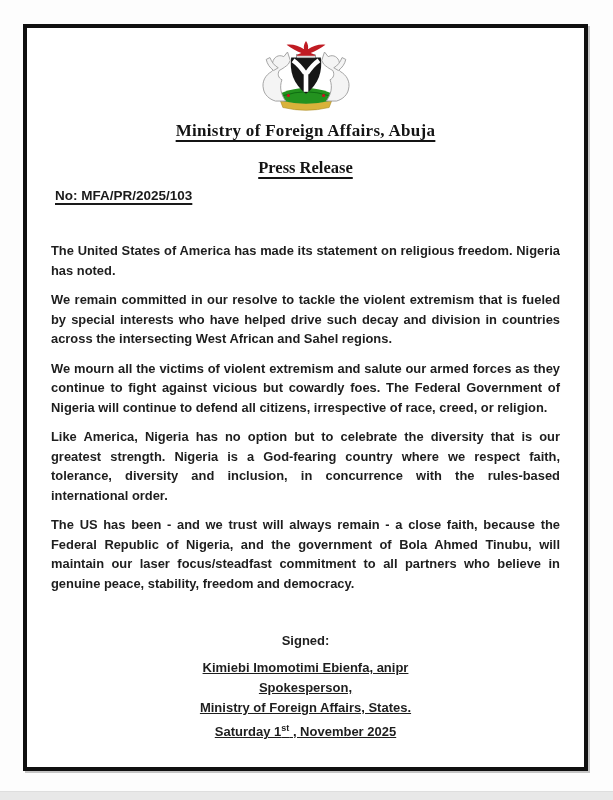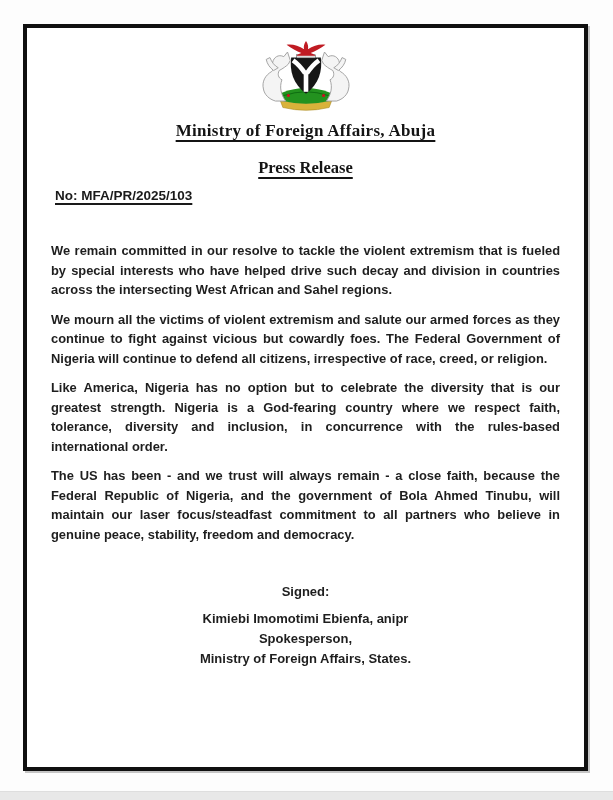--- a/index.html
+++ b/index.html
@@ -71,20 +71,21 @@
     font-weight: 700;
     color: #1e1e1e;
   }
   .signature-block {
     margin-top: 10px;
     text-align: center;
     font-size: 13px;
     font-weight: 700;
     color: #1e1e1e;
     line-height: 20px;
+    text-decoration: underline;
   }
   .signature-block sup { font-size: 9px; }
   .bottom-band {
     position: absolute;
     left: 0; right: 0; bottom: 0;
     height: 9px;
     background: #e8e8e8;
     border-top: 1px solid #dedede;
   }
 </style>
@@ -126,30 +127,32 @@
       </svg>
     </div>
 
     <h1 class="doc-title">Ministry of Foreign Affairs, Abuja</h1>
 
     <h2 class="doc-subtitle">Press Release</h2>
 
     <div class="ref-no">No: MFA/PR/2025/103</div>
 
     <div class="body-text">
+      <p>The United States of America has made its statement on religious freedom. Nigeria has noted.</p>
       <p>We remain committed in our resolve to tackle the violent extremism that is fueled by special interests who have helped drive such decay and division in countries across the intersecting West African and Sahel regions.</p>
       <p>We mourn all the victims of violent extremism and salute our armed forces as they continue to fight against vicious but cowardly foes. The Federal Government of Nigeria will continue to defend all citizens, irrespective of race, creed, or religion.</p>
       <p>Like America, Nigeria has no option but to celebrate the diversity that is our greatest strength. Nigeria is a God-fearing country where we respect faith, tolerance, diversity and inclusion, in concurrence with the rules-based international order.</p>
       <p>The US has been - and we trust will always remain - a close faith, because the Federal Republic of Nigeria, and the government of Bola Ahmed Tinubu, will maintain our laser focus/steadfast commitment to all partners who believe in genuine peace, stability, freedom and democracy.</p>
     </div>
 
     <div class="signed-label">Signed:</div>
 
     <div class="signature-block">
       <div>Kimiebi Imomotimi Ebienfa, anipr</div>
       <div>Spokesperson,</div>
       <div>Ministry of Foreign Affairs, States.</div>
+      <div><span>Saturday 1</span><sup>st</sup><span> , November 2025</span></div>
     </div>
 
   </div>
 </div>
 
 <div class="bottom-band"></div>
 
 </body></html>

